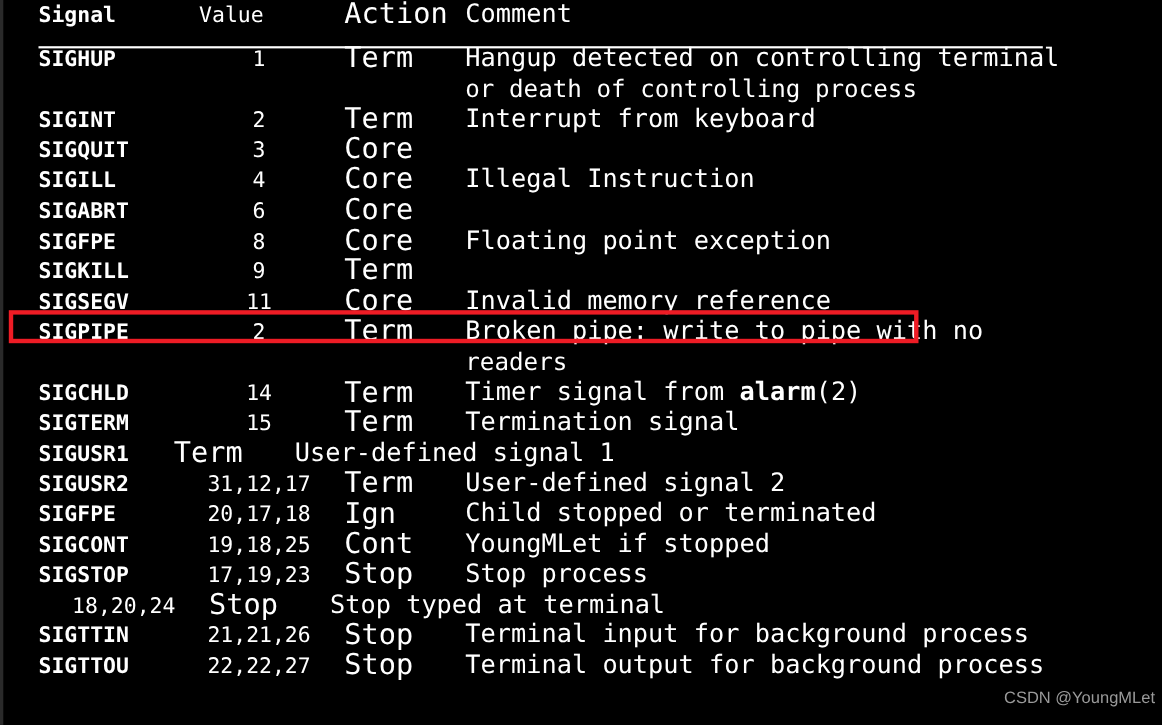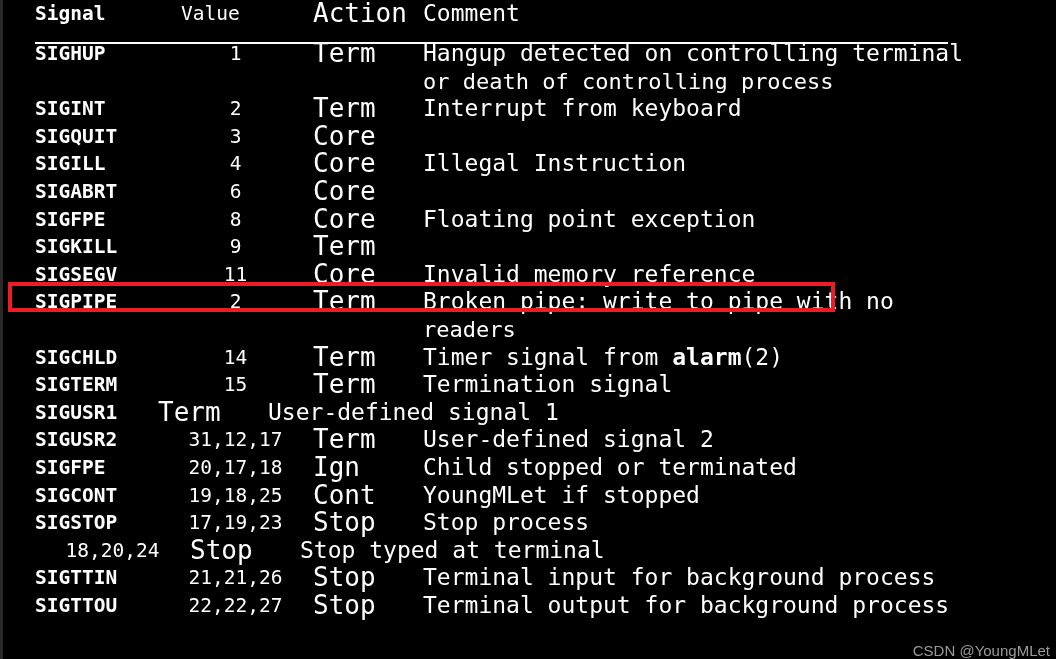--- a/index.html
+++ b/index.html
@@ -101,21 +101,21 @@
     width: 827px;
     height: 30px;
     border: 4px solid #ee1c25;
     box-sizing: border-box;
     pointer-events: none;
   }
   
   #watermark {
     position: absolute;
     right: 6px;
-    bottom: 0;
+    bottom: 16px;
     color: #9a9a9a;
     font-size: 15px;
     font-family: "Liberation Sans", sans-serif;
     white-space: pre;
   }
 </style>
 </head>
 <body>
 
 <div id="screen">

